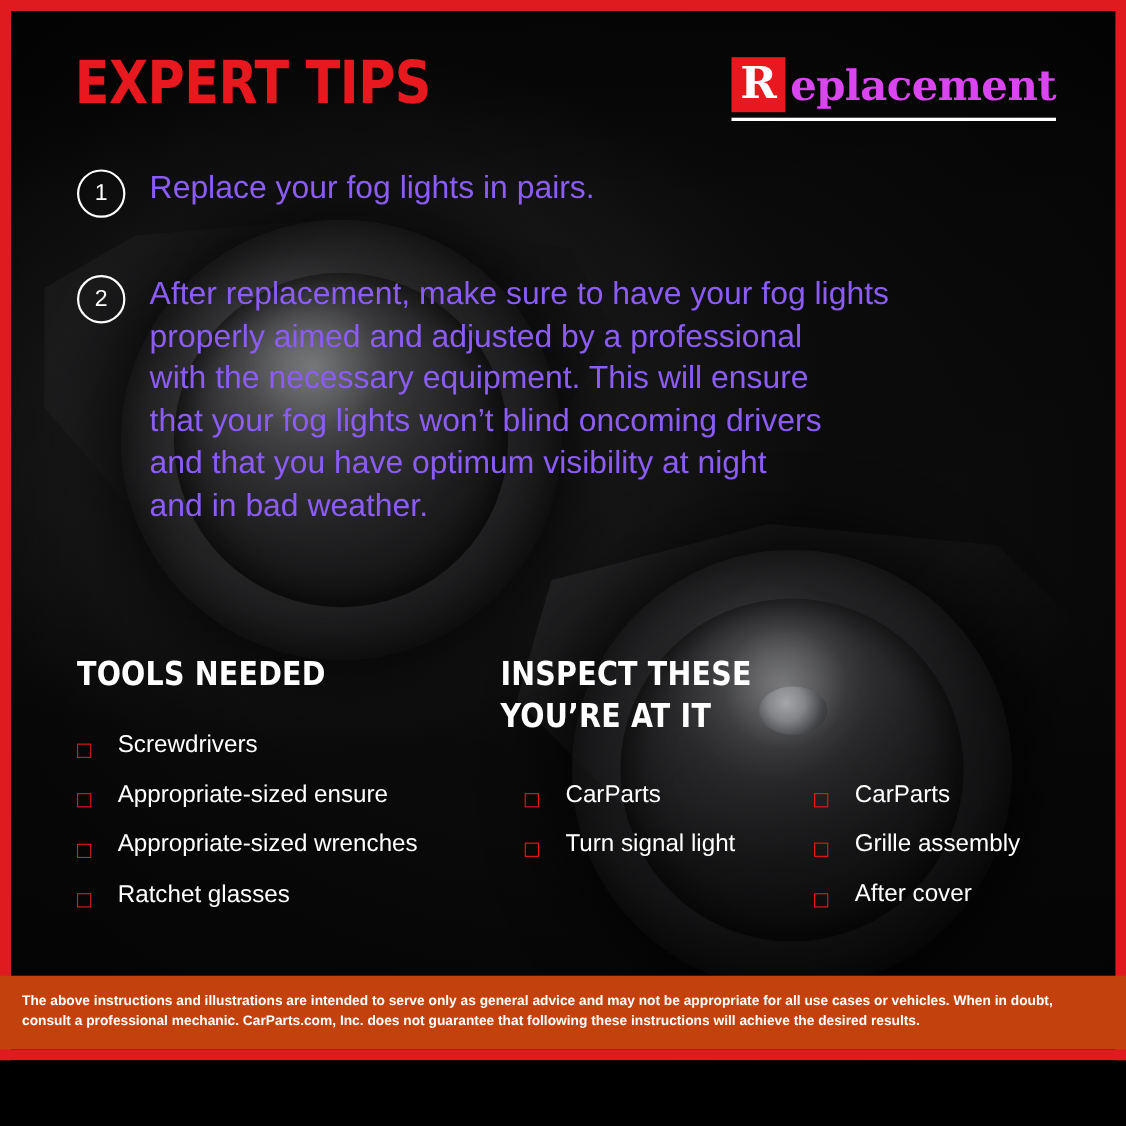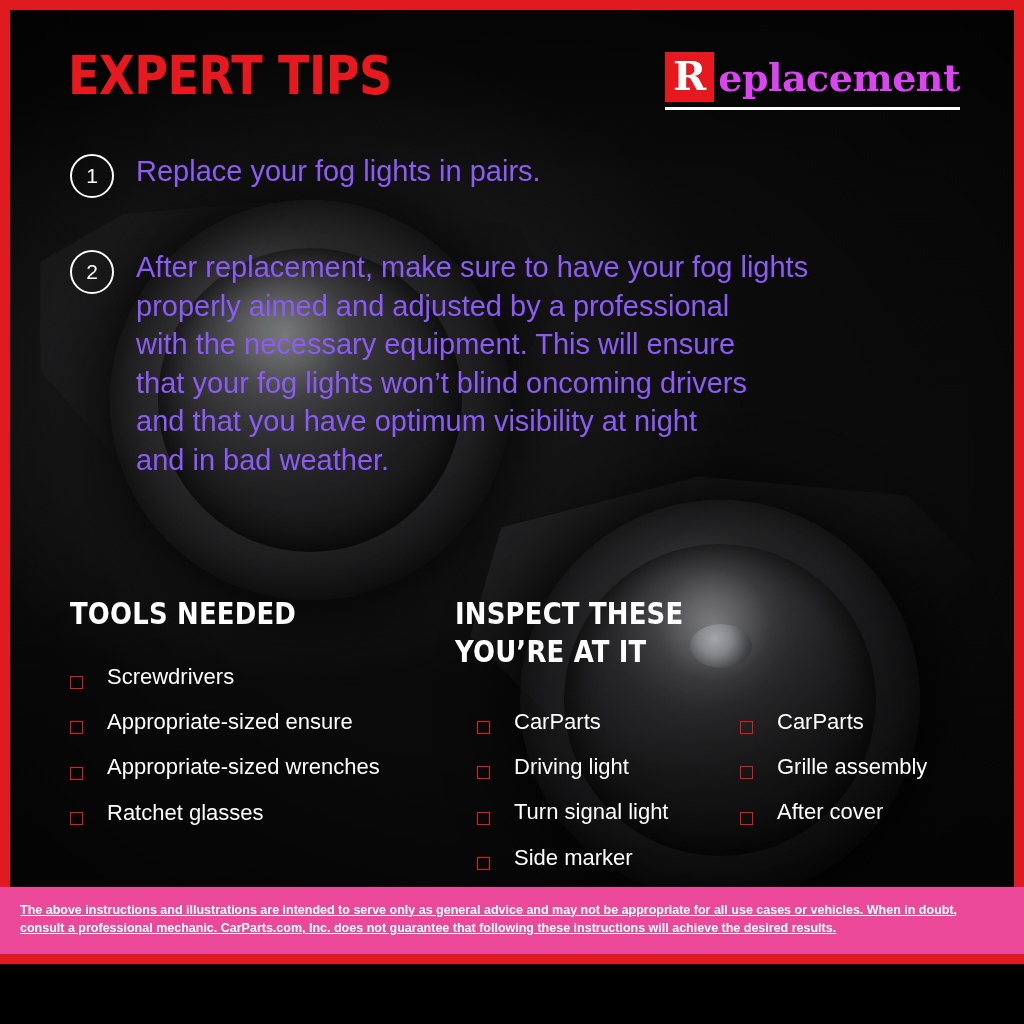--- a/index.html
+++ b/index.html
@@ -271,24 +271,23 @@
   .list-tools { left: 70px; top: 665px; }
   .list-inspect-1 { left: 477px; top: 710px; }
   .list-inspect-2 { left: 740px; top: 710px; }
 
   
   .disclaimer {
     position: absolute;
     left: 0;
     bottom: 10px;
     width: 1024px;
-    background: #ec4899;
+    background: #c2410c;
     padding: 14px 0 16px 0;
     box-sizing: border-box;
-    text-decoration: underline;
   }
   .disclaimer-text {
     margin: 0 20px;
     font-size: 12.5px;
     line-height: 1.5;
     font-weight: bold;
     color: #ffffff;
   }
 </style>
 </head>
@@ -361,29 +360,21 @@
 
     <div class="sec-head sec-inspect">INSPECT THESE
 YOU’RE AT IT</div>
     <div class="bullet-list list-inspect-1">
       <div class="bullet-item">
         <span class="bullet-box"></span>
         <span class="bullet-label">CarParts</span>
       </div>
       <div class="bullet-item">
         <span class="bullet-box"></span>
-        <span class="bullet-label">Driving light</span>
-      </div>
-      <div class="bullet-item">
-        <span class="bullet-box"></span>
         <span class="bullet-label">Turn signal light</span>
-      </div>
-      <div class="bullet-item">
-        <span class="bullet-box"></span>
-        <span class="bullet-label">Side marker</span>
       </div>
     </div>
     <div class="bullet-list list-inspect-2">
       <div class="bullet-item">
         <span class="bullet-box"></span>
         <span class="bullet-label">CarParts</span>
       </div>
       <div class="bullet-item">
         <span class="bullet-box"></span>
         <span class="bullet-label">Grille assembly</span>

